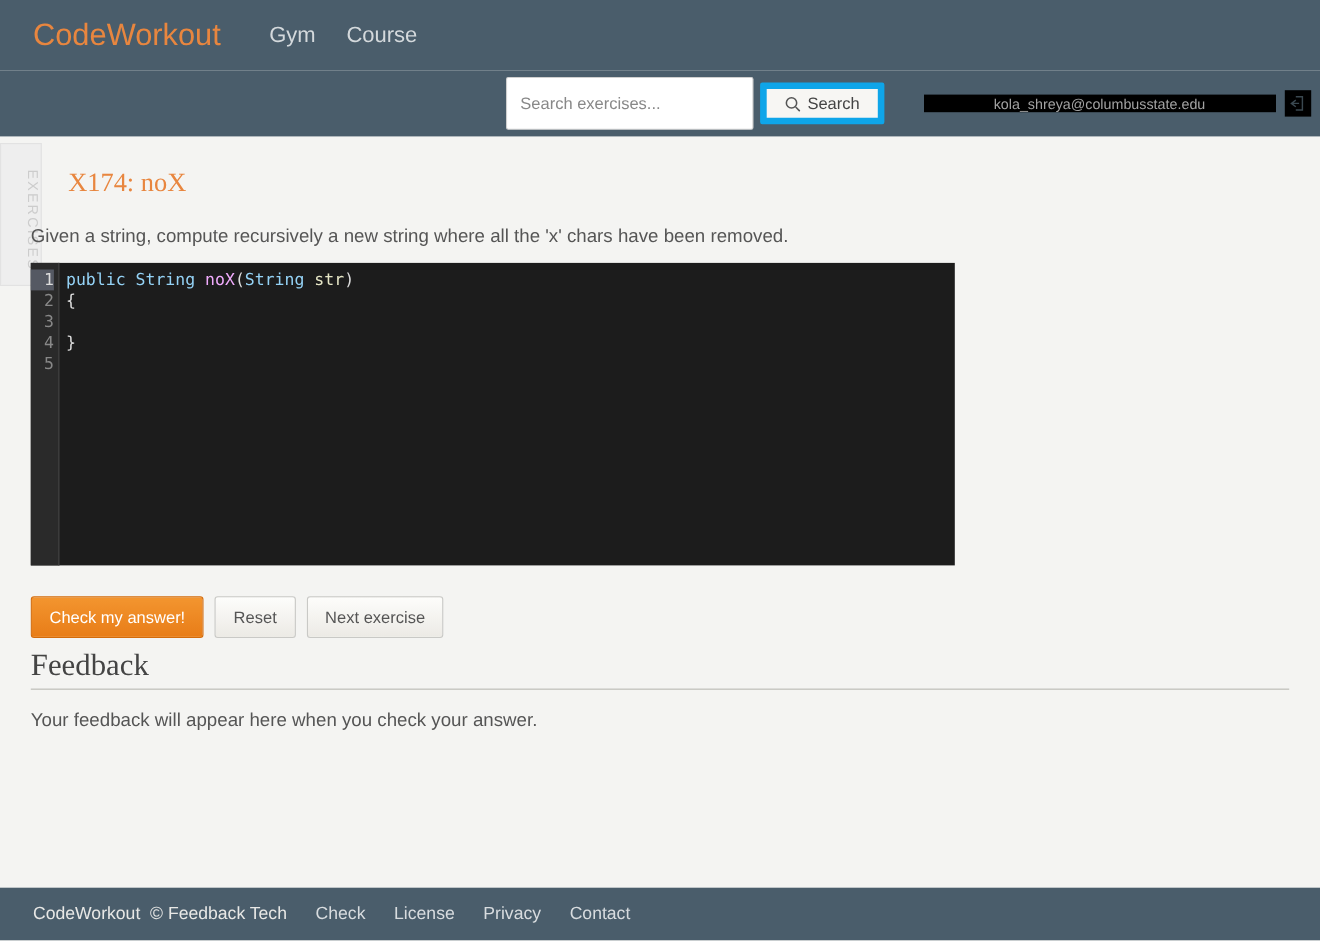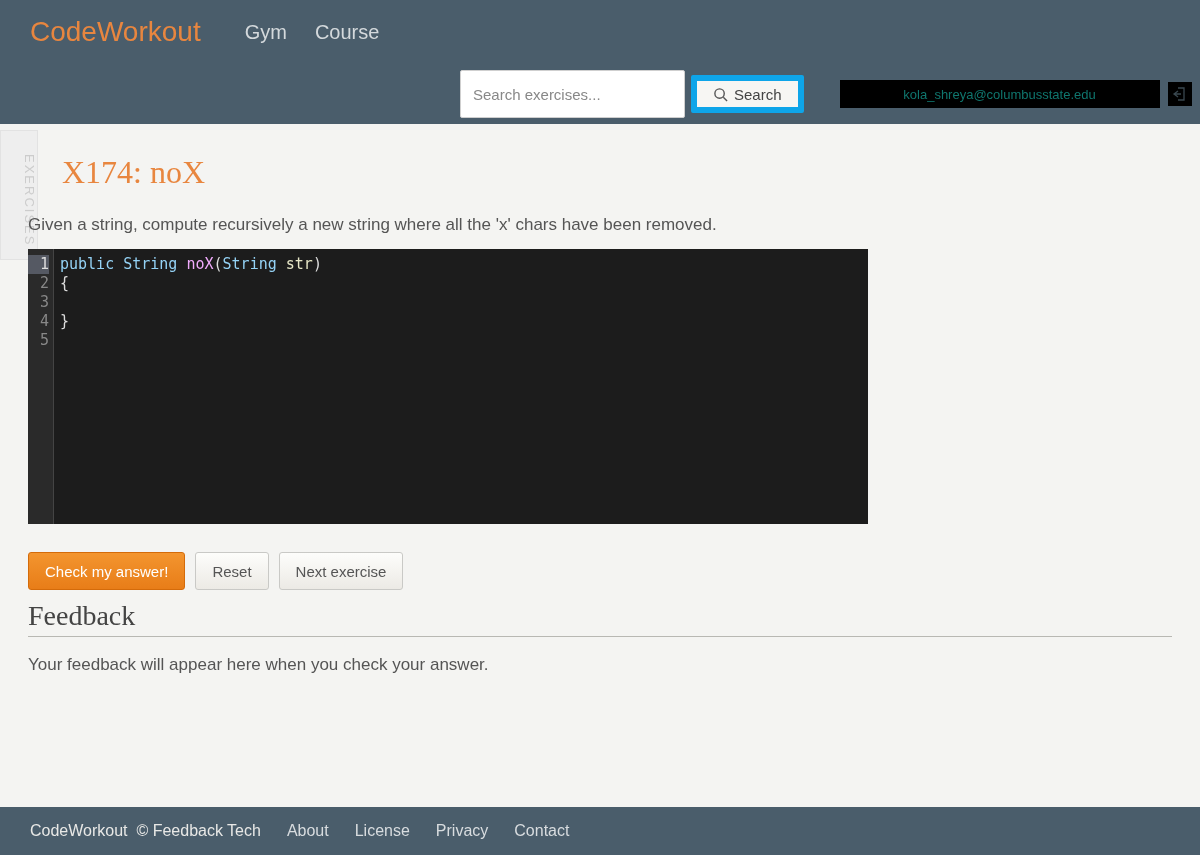--- a/index.html
+++ b/index.html
@@ -67,25 +67,25 @@
     .search-icon-svg { width: 15px; height: 15px; }
     .user-block {
       margin-left: 30px;
       display: flex;
       align-items: center;
       gap: 8px;
     }
     .user-obscured {
       background: #000;
       width: 320px;
-      height: 28px;
+      height: 16px;
       display: flex;
       align-items: center;
       justify-content: center;
-      color: #0f766e;
+      color: #a3a3a3;
       font-size: 13px;
       overflow: hidden;
     }
     .exit-icon {
       color: #4a5d6b;
       background: #000;
       width: 24px;
       height: 24px;
       display: flex;
       align-items: center;
@@ -109,21 +109,21 @@
       cursor: pointer;
     }
     .content {
       padding: 30px 28px 0 28px;
       position: relative;
       z-index: 1;
     }
     .ex-title {
       font-family: Georgia, serif;
       color: #e8863f;
-      font-size: 32px;
+      font-size: 24px;
       font-weight: normal;
       margin-left: 34px;
       margin-bottom: 24px;
     }
     .ex-desc {
       color: #555;
       font-size: 17px;
       margin-bottom: 14px;
     }
     .answer-header {
@@ -275,17 +275,17 @@
   </div>
 
   <h2 class="feedback-header">Feedback</h2>
   <p class="feedback-text">Your feedback will appear here when you check your answer.</p>
 </div>
 
 <div class="footer">
   <span class="footer-brand">
     <span>CodeWorkout</span> &nbsp;<span>© Feedback Tech</span>
   </span>
-  <span class="footer-link">About</span>
+  <span class="footer-link">Check</span>
   <span class="footer-link">License</span>
   <span class="footer-link">Privacy</span>
   <span class="footer-link">Contact</span>
 </div>
 
 </body></html>

